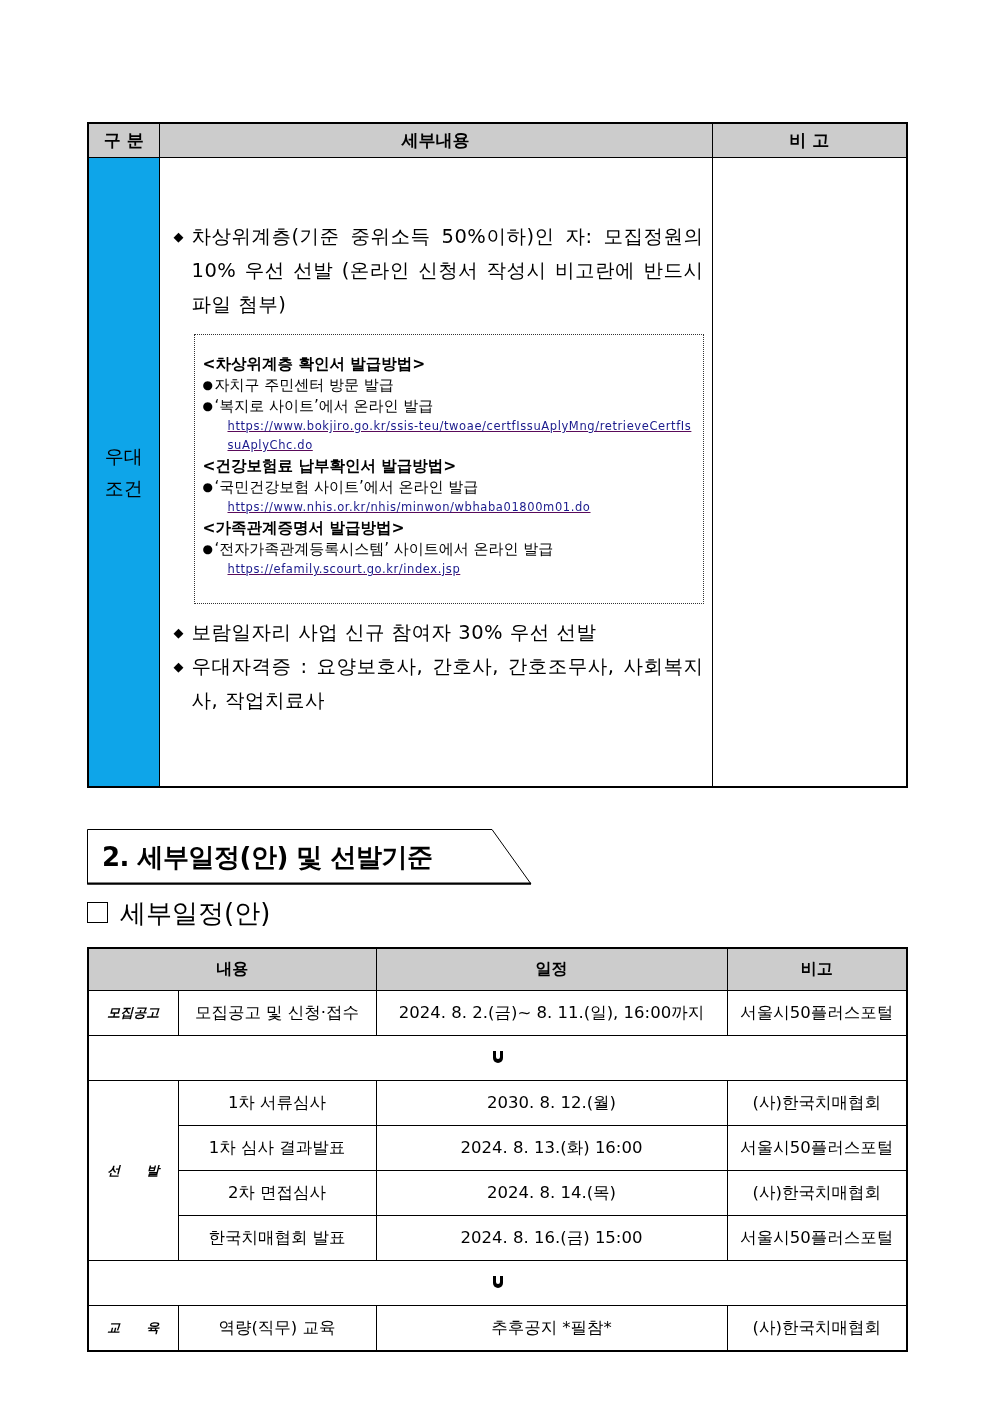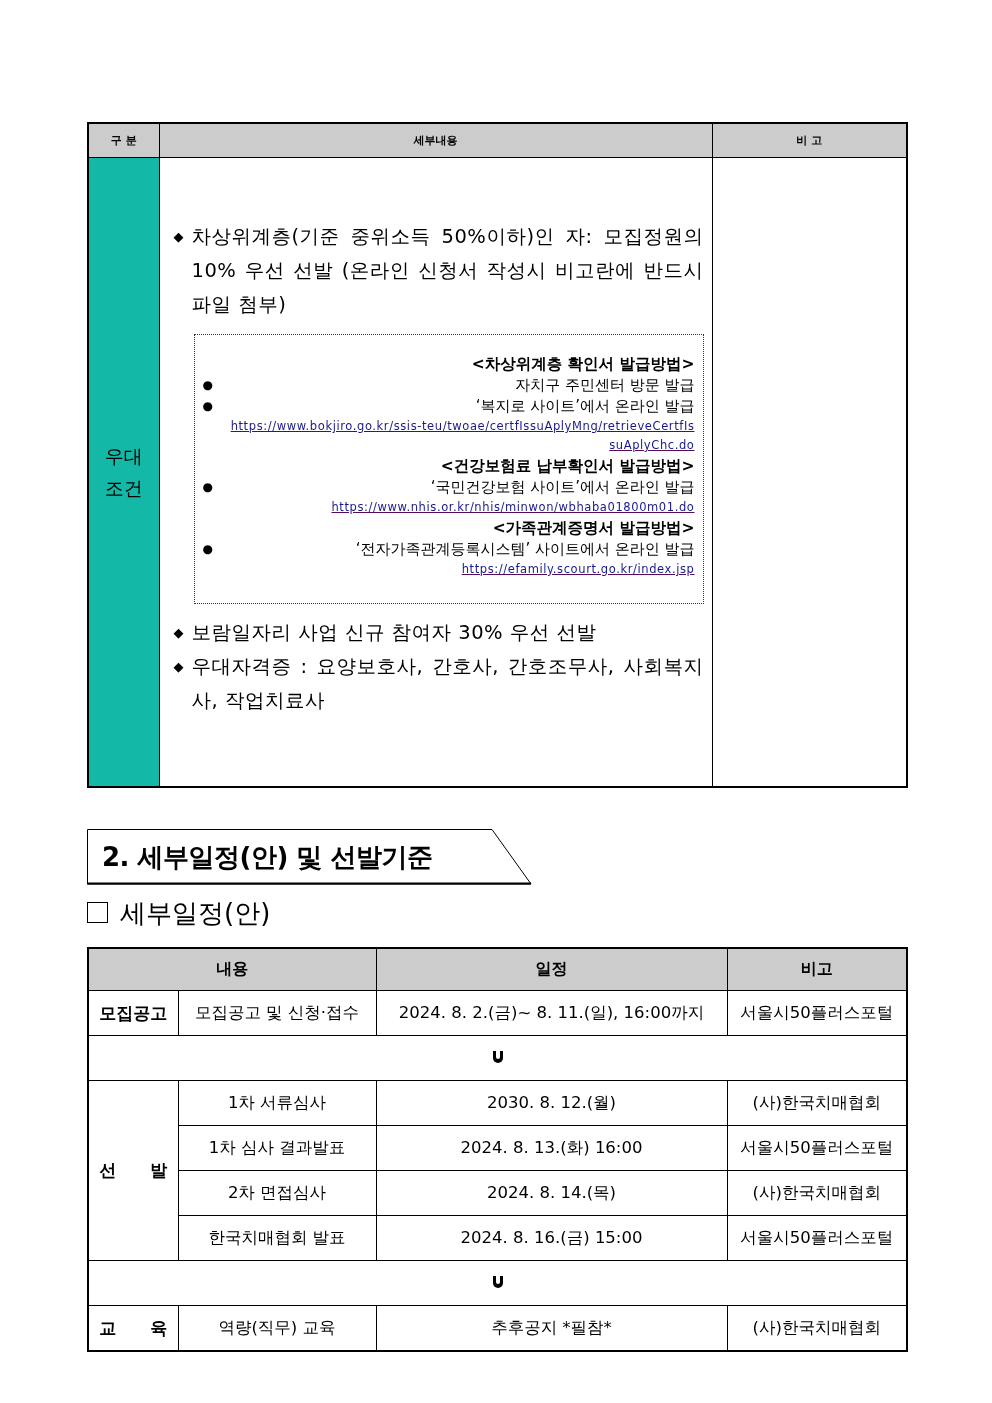--- a/index.html
+++ b/index.html
@@ -3,50 +3,50 @@
 <meta charset="utf-8">
 <style>
   html, body { margin:0; padding:0; background:#ffffff; }
   body { width:992px; height:1403px; position:relative; overflow:hidden;
          font-family:"DejaVu Sans", sans-serif; color:#000; }
 
   
   .t1 { position:absolute; left:87px; top:122px; width:819px; border-collapse:collapse; table-layout:fixed; }
   .t1 td, .t1 th { border:1px solid #000; padding:0; }
   .t1 { border:2px solid #000; }
-  .t1 th { background:#cccccc; height:33px; font-size:11px; font-weight:bold; text-align:center;margin-left:8px; }
-  .t1 .lbl { background:#14b8a6; text-align:center; font-size:19px; line-height:32px; vertical-align:middle; }
+  .t1 th { background:#cccccc; height:33px; font-size:17px; font-weight:bold; text-align:center;margin-left:8px; }
+  .t1 .lbl { background:#0ea5e9; text-align:center; font-size:19px; line-height:32px; vertical-align:middle; }
   .t1 .content { height:628px; vertical-align:top; padding:0 8px 0 8px; }
   .t1 .note { vertical-align:top; }
 
   .bul { font-size:19.5px; line-height:34px; letter-spacing:0.5px; position:relative; padding-left:24px; text-align:justify; }
   .bul .dot { position:absolute; left:6px; top:0; font-size:13px; }
   .bul-first { margin-top:62px; }
 
-  .box { margin:12px 0 12px 26px; border:1px dotted #333; padding:18px 8px 24px 8px;text-align:right; }
+  .box { margin:12px 0 12px 26px; border:1px dotted #333; padding:18px 8px 24px 8px; }
   .box .h { font-size:15.5px; font-weight:bold; line-height:22px; }
   .box .b { font-size:15px; line-height:21px; position:relative; padding-left:12px; }
   .box .b .dot { position:absolute; left:0; top:0; font-size:12px; }
   .box .link { font-family:"DejaVu Sans", sans-serif; font-size:11.5px; line-height:19px;
                color:#1a1a8c; padding-left:25px; letter-spacing:0.6px; }
   .box .link span { text-decoration:underline; text-decoration-color:#5a0a5a; }
 
   
   .sec { position:absolute; left:87px; top:829px; width:445px; height:48px; }
   .sec svg { position:absolute; left:0; top:0; }
   .sec .txt { position:absolute; left:15px; top:11px; font-size:26px; font-weight:bold; letter-spacing:-0.5px; }
 
   .sub { position:absolute; left:87px; top:896px; font-size:26px; }
   .sub .sq { display:inline-block; width:19px; height:19px; border:1.5px solid #000; vertical-align:-1px; margin-right:12px; }
 
   
   .t2 { position:absolute; left:87px; top:947px; width:819px; border-collapse:collapse; table-layout:fixed; border:2px solid #000; }
   .t2 td, .t2 th { border:1px solid #000; padding:4px; text-align:center; font-size:16.5px; height:36px; }
   .t2 th { background:#cccccc; font-weight:bold; height:33px; font-size:16px; }
-  .t2 .cat { font-weight:bold; font-size:17px; }
+  .t2 .cat { font-weight:bold; font-size:13px;font-style:italic; }
   .t2 .arrow-row td { height:36px; }
   .arrow { display:inline-block; width:10px; height:13px; position:relative; }
   .arrow::before { content:""; position:absolute; left:0; top:0; width:10px; height:12px;
                    border-radius:0 0 5px 5px; background:#000; }
   .arrow::after { content:""; position:absolute; left:3px; top:0; width:4px; height:8px; background:#fff; border-radius:0 0 2px 2px; }
 </style>
 </head>
 <body>
 
 <table class="t1">

